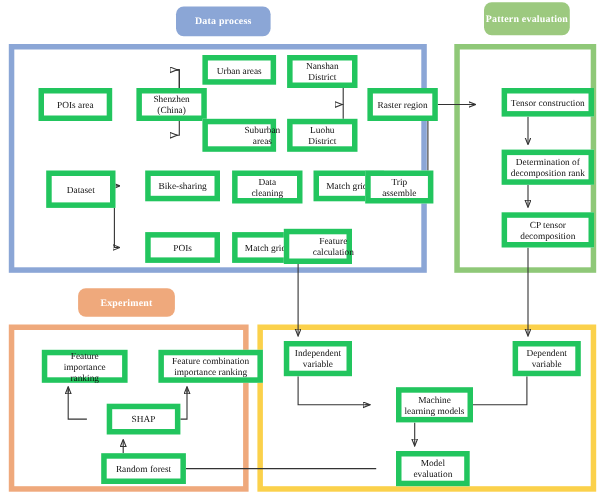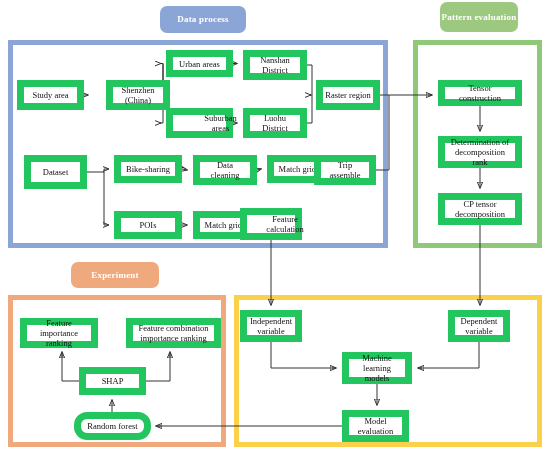--- a/index.html
+++ b/index.html
@@ -43,31 +43,32 @@
   }
   .pill-blue   { background: #8ba6d6; }
   .pill-green  { background: #9cc97f; }
   .pill-orange { background: #efa97c; }
   .pill-yellow { background: #fbd14b; }
 
   
   .node {
     position: absolute;
     box-sizing: border-box;
-    border: 7px solid #22c55e;
+    border: 5px solid #22c55e;
     background: #ffffff;
     display: flex;
     align-items: center;
     justify-content: center;
     text-align: center;
     font-size: 8.5px;
     line-height: 10px;
     color: #111111;
     padding: 1px 2px;
     z-index: 3;
+    margin-left: 18px;
   }
 
   
   #wires {
     position: absolute;
     left: 0;
     top: 0;
     width: 550px;
     height: 458px;
     z-index: 2;
@@ -159,41 +160,41 @@
 
     <line x1="112" y1="412" x2="112" y2="400" marker-end="url(#ah)"></line>
 
     <path d="M79,381 L62,381 L62,353"></path>
     <line x1="62" y1="357" x2="62" y2="352" marker-end="url(#ah)"></line>
     <path d="M146,381 L170,381 L170,353"></path>
     <line x1="170" y1="357" x2="170" y2="352" marker-end="url(#ah)"></line>
   </svg>
 
   <div id="node-layer">
-      <div class="node" id="node-study_area" style="left: 17px; top: 80px; width: 67px; height: 30px;">Study area</div>
+      <div class="node" id="node-study_area" style="left: 17px; top: 80px; width: 67px; height: 30px;">POIs area</div>
       <div class="node" id="node-shenzhen" style="left: 106px; top: 80px; width: 64px; height: 30px;">Shenzhen<br>(China)</div>
       <div class="node" id="node-urban_areas" style="left: 166px; top: 50px; width: 67px; height: 27px;">Urban areas</div>
       <div class="node" id="node-suburban_areas" style="left: 166px; top: 108px; width: 67px; height: 30px; padding-left: 44px;">Suburban<br>areas</div>
       <div class="node" id="node-nanshan_district" style="left: 243px; top: 50px; width: 64px; height: 30px;">Nanshan<br>District</div>
       <div class="node" id="node-luohu_district" style="left: 243px; top: 108px; width: 64px; height: 30px;">Luohu<br>District</div>
       <div class="node" id="node-raster_region" style="left: 316px; top: 80px; width: 64px; height: 30px;">Raster region</div>
       <div class="node" id="node-dataset" style="left: 24px; top: 155px; width: 63px; height: 34px;">Dataset</div>
       <div class="node" id="node-bike_sharing" style="left: 114px; top: 155px; width: 68px; height: 28px;">Bike-sharing</div>
       <div class="node" id="node-data_cleaning" style="left: 193px; top: 155px; width: 64px; height: 30px;">Data<br>cleaning</div>
       <div class="node" id="node-match_grids_1" style="left: 267px; top: 155px; width: 64px; height: 28px;">Match grids</div>
       <div class="node" id="node-trip_assemble" style="left: 314px; top: 155px; width: 62px; height: 30px;">Trip<br>assemble</div>
       <div class="node" id="node-pois" style="left: 114px; top: 211px; width: 68px; height: 28px;">POIs</div>
       <div class="node" id="node-match_grids_2" style="left: 193px; top: 211px; width: 64px; height: 28px;">Match grids</div>
       <div class="node" id="node-feature_calc" style="left: 240px; top: 208px; width: 62px; height: 32px; padding-left: 30px;">Feature<br>calculation</div>
       <div class="node" id="node-tensor_construct" style="left: 438px; top: 80px; width: 84px; height: 26px;">Tensor construction</div>
       <div class="node" id="node-decomp_rank" style="left: 438px; top: 136px; width: 84px; height: 32px;">Determination of<br>decomposition rank</div>
       <div class="node" id="node-cp_tensor" style="left: 438px; top: 193px; width: 84px; height: 32px;">CP tensor<br>decomposition</div>
       <div class="node" id="node-feat_imp_rank" style="left: 20px; top: 318px; width: 78px; height: 30px;">Feature importance<br>ranking</div>
       <div class="node" id="node-feat_comb_rank" style="left: 126px; top: 318px; width: 95px; height: 30px;">Feature combination<br>importance ranking</div>
       <div class="node" id="node-shap" style="left: 79px; top: 367px; width: 67px; height: 28px;">SHAP</div>
-      <div class="node" id="node-random_forest" style="left: 74px; top: 412px; width: 77px; height: 28px; border-radius: 13px;">Random forest</div>
+      <div class="node" id="node-random_forest" style="left: 74px; top: 412px; width: 77px; height: 28px;">Random forest</div>
       <div class="node" id="node-independent_var" style="left: 240px; top: 310px; width: 62px; height: 32px;">Independent<br>variable</div>
       <div class="node" id="node-dependent_var" style="left: 448px; top: 310px; width: 62px; height: 32px;">Dependent<br>variable</div>
       <div class="node" id="node-ml_models" style="left: 342px; top: 352px; width: 70px; height: 32px;">Machine<br>learning models</div>
       <div class="node" id="node-model_eval" style="left: 342px; top: 410px; width: 67px; height: 32px;">Model<br>evaluation</div>
     </div>
 
 </div>
 
 </body></html>

